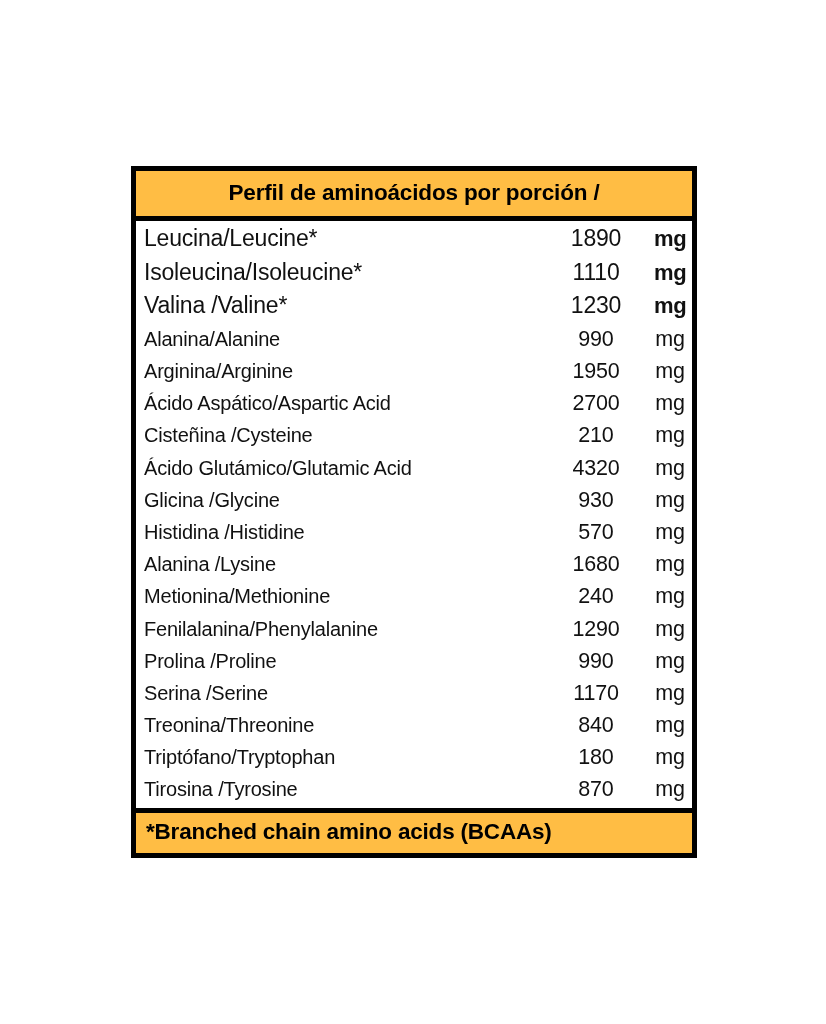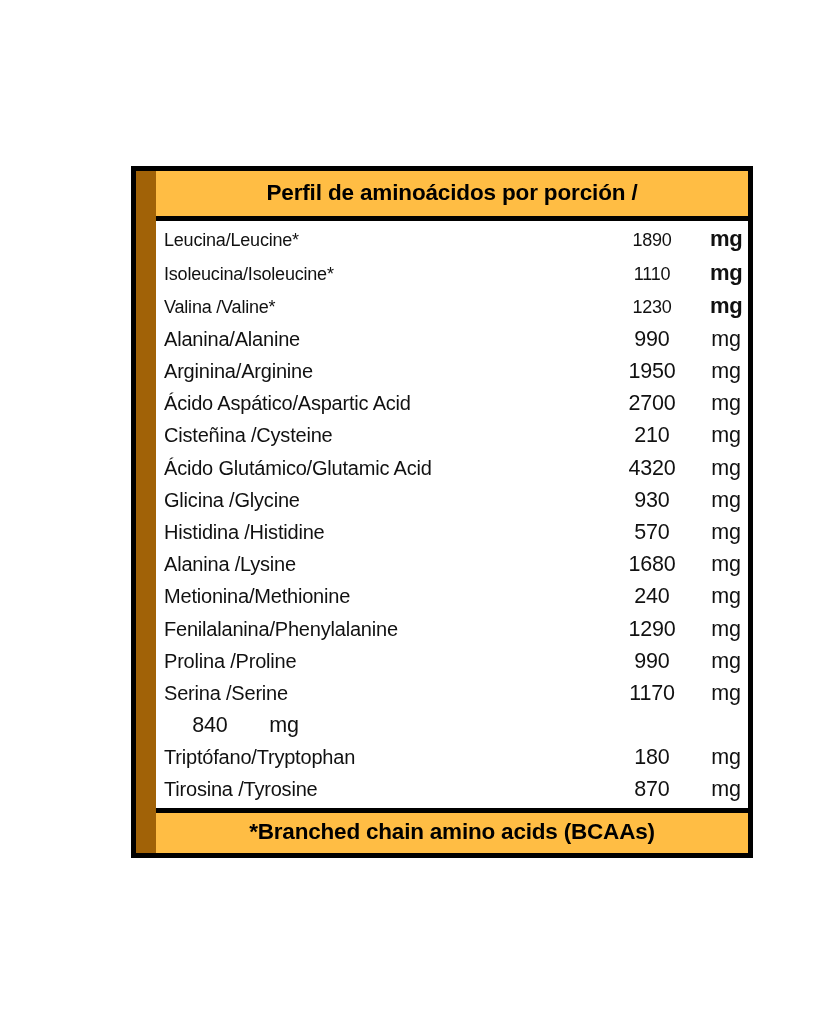--- a/index.html
+++ b/index.html
@@ -19,25 +19,24 @@
     width: 826px;
     height: 1024px;
     overflow: hidden;
   }
 
   
   .panel {
     position: absolute;
     left: 131px;
     top: 166px;
-    width: 622px;           
+    width: 566px;           
     box-sizing: border-box;
     border: 5px solid #000000;
-    background: #a16207;
-    padding-left: 20px;
+    background: #84cc16;
   }
 
   
   .panel-header {
     background: #ffbd44;
     border-bottom: 5px solid #000000;
     padding: 6px 10px 8px 10px;
     text-align: center;
   }
   .panel-header .hline {
@@ -86,41 +85,41 @@
     box-sizing: border-box;
     font-size: 21.5px;
     line-height: 32.2px;
     color: #111111;
     letter-spacing: -0.2px;
   }
 
   
   .row.bcaa .name,
   .row.bcaa .value {
-    font-size: 18px;
+    font-size: 23px;
   }
   .row.bcaa .unit {
     font-size: 22px;
     font-weight: bold;
   }
   .row.bcaa {
     height: 33.6px;
   }
   .row.bcaa .name,
   .row.bcaa .value,
   .row.bcaa .unit {
     line-height: 33.6px;
   }
 
   
   .panel-footer {
     background: #ffbd44;
     border-top: 5px solid #000000;
     padding: 5px 10px 7px 10px;
-    text-align: center;
+    text-align: left;
   }
   .panel-footer .fline {
     display: block;
     font-weight: bold;
     font-size: 22.5px;
     line-height: 1.28;
     color: #000000;
     letter-spacing: -0.2px;
   }
 </style>
@@ -205,20 +204,21 @@
           <span class="name">Prolina /Proline</span>
           <span class="value">990</span>
           <span class="unit">mg</span>
         </div>
         <div class="row">
           <span class="name">Serina /Serine</span>
           <span class="value">1170</span>
           <span class="unit">mg</span>
         </div>
         <div class="row">
+          <span class="name">Treonina/Threonine</span>
           <span class="value">840</span>
           <span class="unit">mg</span>
         </div>
         <div class="row">
           <span class="name">Triptófano/Tryptophan</span>
           <span class="value">180</span>
           <span class="unit">mg</span>
         </div>
         <div class="row">
           <span class="name">Tirosina /Tyrosine</span>

